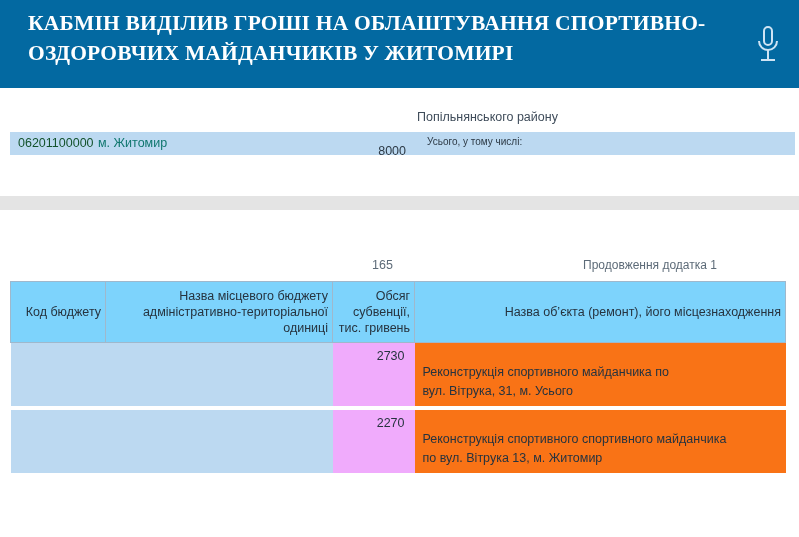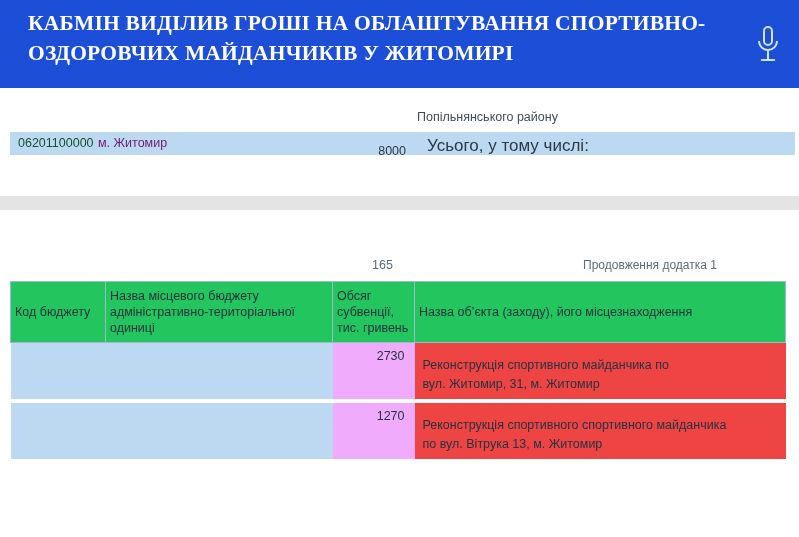--- a/index.html
+++ b/index.html
@@ -16,21 +16,21 @@
     position: relative;
   }
 
   
   .header {
     position: absolute;
     left: 0;
     top: 0;
     width: 799px;
     height: 88px;
-    background: #1d4ed8;
+    background: #0369a1;
     box-sizing: border-box;
     padding: 8px 46px 8px 28px;
   }
   .header-title {
     font-family: "Liberation Serif", serif;
     font-weight: bold;
     font-size: 21.5px;
     line-height: 30px;
     color: #ffffff;
     letter-spacing: 0.2px;
@@ -76,36 +76,36 @@
     left: 8px;
     top: 4px;
     font-size: 12.5px;
     color: #14532d;
   }
   .row-band .name {
     position: absolute;
     left: 88px;
     top: 4px;
     font-size: 12.5px;
-    color: #701a75;
+    color: #0f766e;
   }
   .row-band .amount {
     position: absolute;
     left: 330px;
     top: 12px;
     width: 66px;
     text-align: right;
     font-size: 12.5px;
     color: #2c3945;
   }
   .row-band .descr {
     position: absolute;
     left: 417px;
     top: 4px;
-    font-size: 17px;
+    font-size: 10px;
     color: #2c3945;
   }
 
   
   .divider-bar {
     position: absolute;
     left: 0;
     top: 196px;
     width: 799px;
     height: 14px;
@@ -144,26 +144,26 @@
     width: 775px;
     table-layout: fixed;
   }
   table.budget col.c1 { width: 95px; }
   table.budget col.c2 { width: 227px; }
   table.budget col.c3 { width: 82px; }
   table.budget col.c4 { width: 371px; }
 
   table.budget th {
     border: 1px solid #9fb8cc;
-    background: #22c55e;
+    background: #7dd3fc;
     font-size: 12.5px;
     font-weight: normal;
     color: #26333f;
     padding: 6px 4px;
-    text-align: left;
+    text-align: right;
     vertical-align: middle;
     line-height: 16px;
   }
   table.budget td {
     border: none;
     font-size: 12.5px;
     color: #26333f;
     vertical-align: top;
     background: #bcd9f1;
     padding: 0;
@@ -172,22 +172,22 @@
   table.budget td.code-cell,
   table.budget td.name-cell {
     background: #bcd9f1;
   }
   table.budget td.amount-cell {
     text-align: right;
     padding: 4px 10px 4px 4px;
     background: #f0abfc;
   }
   table.budget td.object-cell {
-    padding: 13px 8px 5px 8px;
-    background: #ef4444;
+    padding: 20px 8px 5px 8px;
+    background: #f97316;
   }
   table.budget tr.data-row { height: 42px; }
   .obj-line { display: block; }
 
   
   table.budget tr.gap td {
     height: 4px;
     background: #ffffff;
     padding: 0;
     border: none;
@@ -235,43 +235,43 @@
       <col class="c1">
         <col class="c2">
         <col class="c3">
         <col class="c4">
     </colgroup>
     <thead>
       <tr>
         <th>Код бюджету</th>
         <th>Назва місцевого бюджету адміністративно-територіальної одиниці</th>
         <th>Обсяг субвенції, тис. гривень</th>
-        <th>Назва об’єкта (заходу), його місцезнаходження</th>
+        <th>Назва об’єкта (ремонт), його місцезнаходження</th>
       </tr>
     </thead>
     <tbody>
       <tr class="data-row">
         <td class="code-cell"></td>
         <td class="name-cell"></td>
         <td class="amount-cell">2730</td>
         <td class="object-cell">
           <span class="obj-line">Реконструкція спортивного майданчика по</span>
-          <span class="obj-line">вул. Житомир, 31, м. Житомир</span>
+          <span class="obj-line">вул. Вітрука, 31, м. Усього</span>
         </td>
       </tr>
       <tr class="gap">
         <td></td>
         <td></td>
         <td></td>
         <td></td>
       </tr>
       <tr class="data-row">
         <td class="code-cell"></td>
         <td class="name-cell"></td>
-        <td class="amount-cell">1270</td>
+        <td class="amount-cell">2270</td>
         <td class="object-cell">
           <span class="obj-line">Реконструкція спортивного спортивного майданчика</span>
           <span class="obj-line">по вул. Вітрука 13, м. Житомир</span>
         </td>
       </tr>
       <tr class="gap">
         <td></td>
         <td></td>
         <td></td>
         <td></td>

